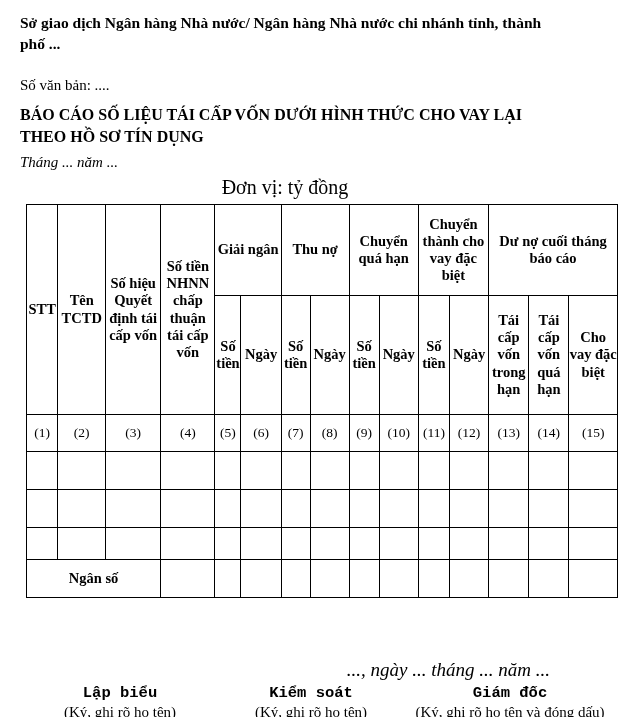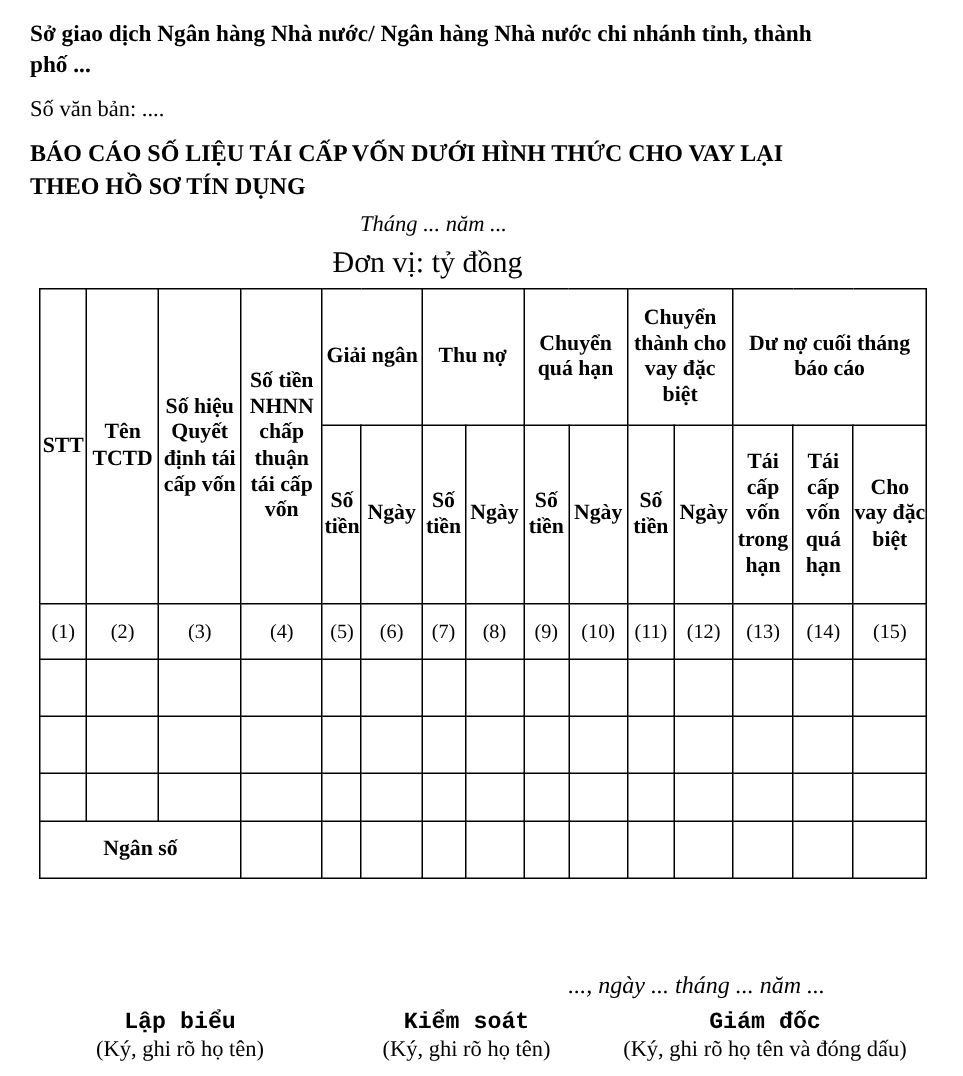--- a/index.html
+++ b/index.html
@@ -14,34 +14,34 @@
   .page { padding: 0 24px 0 20px; width: 582px; }
 
   .org-line {
     margin: 12px 0 0 0;
     font-weight: bold;
     font-size: 15.5px;
     line-height: 21px;
     max-width: 578px;
   }
   .doc-number {
-    margin: 10px 0 0 0;
+    margin: 22px 0 0 0;
     font-size: 15px;
     line-height: 19px;
   }
   .report-title {
     margin: 9px 0 0 0;
     text-align: left;
     font-weight: bold;
     font-size: 16px;
     line-height: 22px;
   }
   .report-period {
     margin: 5px 0 0 0;
-    text-align: center;
+    text-align: left;
     font-style: italic;
     font-size: 15px;
     line-height: 19px;
   }
   .unit-note {
     margin: 6px 8px 0 0;
     text-align: center;
     font-size: 20px;
     line-height: 19px;
   }
@@ -68,21 +68,21 @@
   tr.r-body   { height: 38px;  }
   tr.r-body3  { height: 32px;  }
   tr.r-total  { height: 38px;  }
   tr.r-num td { font-weight: normal; font-size: 13.5px; }
   td.total-label { font-weight: bold; font-size: 15px; }
 
   .date-line {
     margin: 62px 8px 0 0;
     text-align: right;
     font-style: italic;
-    font-size: 16px;
+    font-size: 19px;
     line-height: 19px;
   }
   .signatures {
     margin: 5px 0 0 0;
     display: grid;
     grid-template-columns: 200px 182px 216px;
   }
   .sig-block { text-align: center; }
   .sig-title {
     font-weight: bold;

